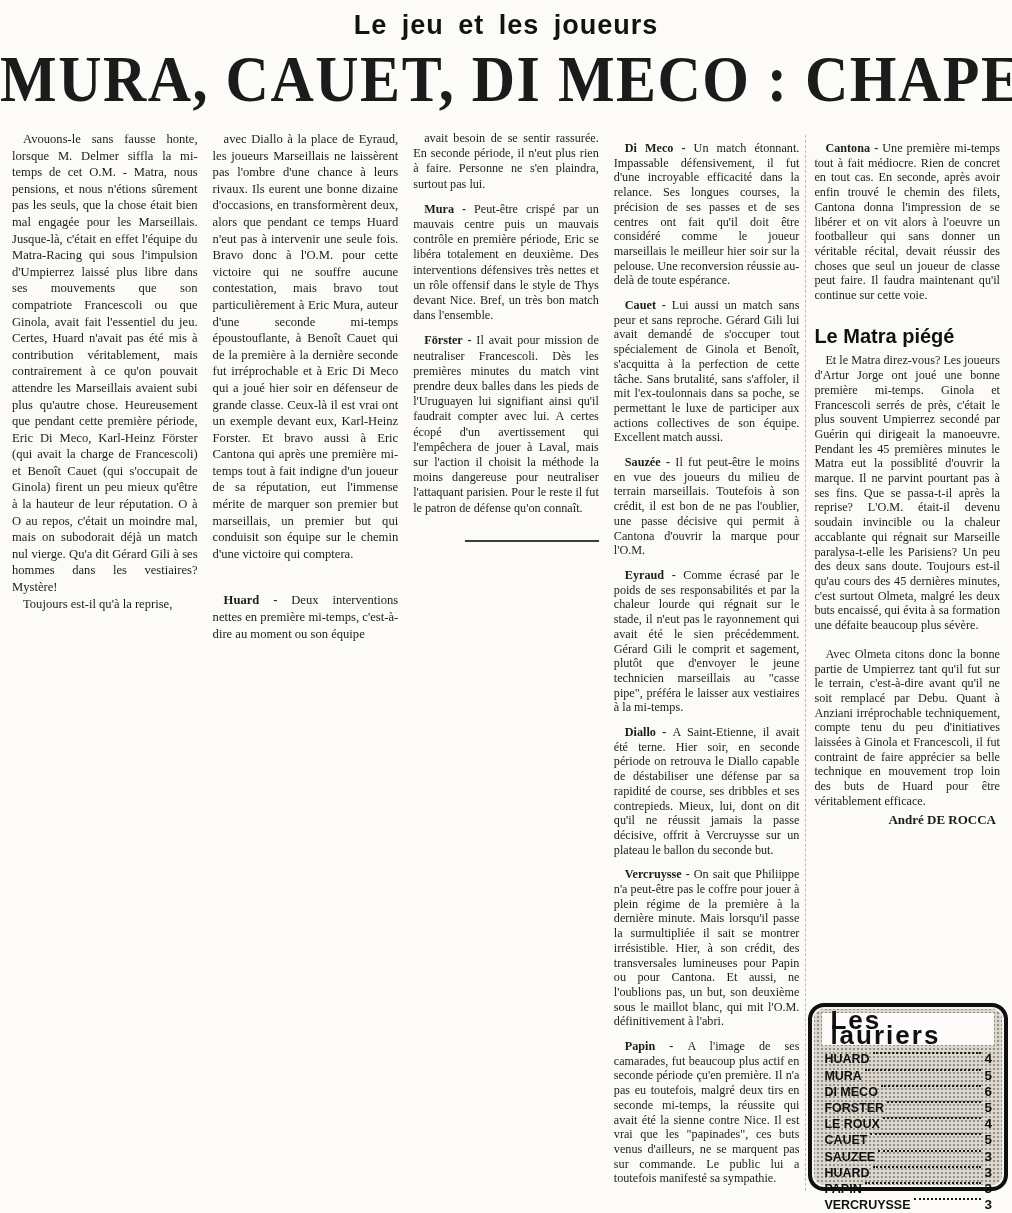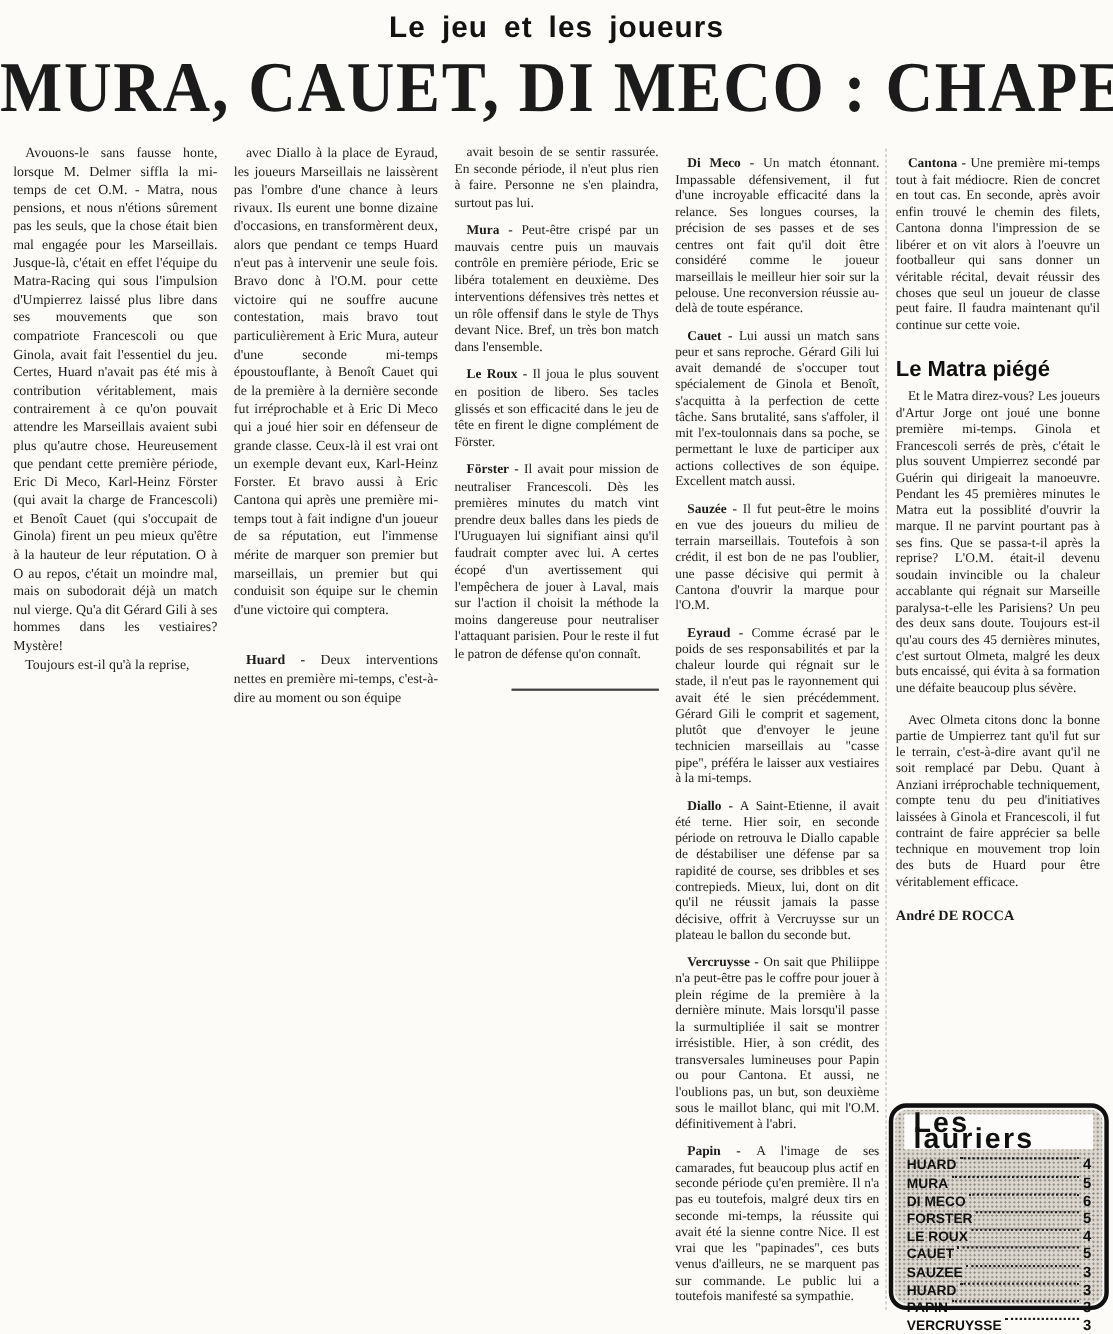--- a/index.html
+++ b/index.html
@@ -34,21 +34,21 @@
   .col-3{font-size:12.2px;line-height:15.2px;}
   .col-4,.col-5{font-size:12.2px;line-height:14.7px;}
   p.review{margin-top:10px;}
   .col-2 p.review{margin-top:30px;}
   .col-5 p.plain + p.plain{margin-top:14px;}
   .lead{font-weight:bold;}
   .subhead{
     font-family:"Liberation Sans", sans-serif;
     font-size:20px;font-weight:bold;margin:26px 0 10px;color:#101010;
   }
-  .byline{font-weight:bold;font-size:13px;margin-top:16px;padding-right:4px;}
+  .byline{text-align:right;font-weight:bold;font-size:13px;margin-top:4px;padding-right:4px;}
   .end-rule{width:72%;margin:24px 0 0 auto;border-top:2px solid #3d3d3d;}
   
   .col-5::before{
     content:"";position:absolute;left:-9px;top:4px;bottom:0;
     border-left:1px dashed #bdbab3;
   }
   
   .lauriers{
     position:absolute;left:-6px;right:-8px;bottom:0;height:188px;
     border:4px solid #101010;border-radius:16px;box-sizing:border-box;
@@ -86,21 +86,20 @@
         <p class="para plain"><span>Avouons-le sans fausse honte, lorsque M. Delmer siffla la mi-temps de cet O.M. - Matra, nous pensions, et nous n'étions sûrement pas les seuls, que la chose était bien mal engagée pour les Marseillais. Jusque-là, c'était en effet l'équipe du Matra-Racing qui sous l'impulsion d'Umpierrez laissé plus libre dans ses mouvements que son compatriote Francescoli ou que Ginola, avait fait l'essentiel du jeu. Certes, Huard n'avait pas été mis à contribution véritablement, mais contrairement à ce qu'on pouvait attendre les Marseillais avaient subi plus qu'autre chose. Heureusement que pendant cette première période, Eric Di Meco, Karl-Heinz Förster (qui avait la charge de Francescoli) et Benoît Cauet (qui s'occupait de Ginola) firent un peu mieux qu'être à la hauteur de leur réputation. O à O au repos, c'était un moindre mal, mais on subodorait déjà un match nul vierge. Qu'a dit Gérard Gili à ses hommes dans les vestiaires? Mystère!</span></p>
         <p class="para plain"><span>Toujours est-il qu'à la reprise,</span></p>
       </section>
     <section class="col col-2">
         <p class="para plain"><span>avec Diallo à la place de Eyraud, les joueurs Marseillais ne laissèrent pas l'ombre d'une chance à leurs rivaux. Ils eurent une bonne dizaine d'occasions, en transformèrent deux, alors que pendant ce temps Huard n'eut pas à intervenir une seule fois. Bravo donc à l'O.M. pour cette victoire qui ne souffre aucune contestation, mais bravo tout particulièrement à Eric Mura, auteur d'une seconde mi-temps époustouflante, à Benoît Cauet qui de la première à la dernière seconde fut irréprochable et à Eric Di Meco qui a joué hier soir en défenseur de grande classe. Ceux-là il est vrai ont un exemple devant eux, Karl-Heinz Forster. Et bravo aussi à Eric Cantona qui après une première mi-temps tout à fait indigne d'un joueur de sa réputation, eut l'immense mérite de marquer son premier but marseillais, un premier but qui conduisit son équipe sur le chemin d'une victoire qui comptera.</span></p>
         <p class="para review"><b class="lead">Huard - </b><span>Deux interventions nettes en première mi-temps, c'est-à-dire au moment ou son équipe</span></p>
       </section>
     <section class="col col-3">
         <p class="para plain"><span>avait besoin de se sentir rassurée. En seconde période, il n'eut plus rien à faire. Personne ne s'en plaindra, surtout pas lui.</span></p>
         <p class="para review"><b class="lead">Mura - </b><span>Peut-être crispé par un mauvais centre puis un mauvais contrôle en première période, Eric se libéra totalement en deuxième. Des interventions défensives très nettes et un rôle offensif dans le style de Thys devant Nice. Bref, un très bon match dans l'ensemble.</span></p>
-        <p class="para review"><b class="lead">Le Roux - </b><span>Il joua le plus souvent en position de libero. Ses tacles glissés et son efficacité dans le jeu de tête en firent le digne complément de Förster.</span></p>
         <p class="para review"><b class="lead">Förster - </b><span>Il avait pour mission de neutraliser Francescoli. Dès les premières minutes du match vint prendre deux balles dans les pieds de l'Uruguayen lui signifiant ainsi qu'il faudrait compter avec lui. A certes écopé d'un avertissement qui l'empêchera de jouer à Laval, mais sur l'action il choisit la méthode la moins dangereuse pour neutraliser l'attaquant parisien. Pour le reste il fut le patron de défense qu'on connaît.</span></p>
         <div class="end-rule"></div>
       </section>
     <section class="col col-4">
         <p class="para review"><b class="lead">Di Meco - </b><span>Un match étonnant. Impassable défensivement, il fut d'une incroyable efficacité dans la relance. Ses longues courses, la précision de ses passes et de ses centres ont fait qu'il doit être considéré comme le joueur marseillais le meilleur hier soir sur la pelouse. Une reconversion réussie au-delà de toute espérance.</span></p>
         <p class="para review"><b class="lead">Cauet - </b><span>Lui aussi un match sans peur et sans reproche. Gérard Gili lui avait demandé de s'occuper tout spécialement de Ginola et Benoît, s'acquitta à la perfection de cette tâche. Sans brutalité, sans s'affoler, il mit l'ex-toulonnais dans sa poche, se permettant le luxe de participer aux actions collectives de son équipe. Excellent match aussi.</span></p>
         <p class="para review"><b class="lead">Sauzée - </b><span>Il fut peut-être le moins en vue des joueurs du milieu de terrain marseillais. Toutefois à son crédit, il est bon de ne pas l'oublier, une passe décisive qui permit à Cantona d'ouvrir la marque pour l'O.M.</span></p>
         <p class="para review"><b class="lead">Eyraud - </b><span>Comme écrasé par le poids de ses responsabilités et par la chaleur lourde qui régnait sur le stade, il n'eut pas le rayonnement qui avait été le sien précédemment. Gérard Gili le comprit et sagement, plutôt que d'envoyer le jeune technicien marseillais au "casse pipe", préféra le laisser aux vestiaires à la mi-temps.</span></p>
         <p class="para review"><b class="lead">Diallo - </b><span>A Saint-Etienne, il avait été terne. Hier soir, en seconde période on retrouva le Diallo capable de déstabiliser une défense par sa rapidité de course, ses dribbles et ses contrepieds. Mieux, lui, dont on dit qu'il ne réussit jamais la passe décisive, offrit à Vercruysse sur un plateau le ballon du seconde but.</span></p>
         <p class="para review"><b class="lead">Vercruysse - </b><span>On sait que Philiippe n'a peut-être pas le coffre pour jouer à plein régime de la première à la dernière minute. Mais lorsqu'il passe la surmultipliée il sait se montrer irrésistible. Hier, à son crédit, des transversales lumineuses pour Papin ou pour Cantona. Et aussi, ne l'oublions pas, un but, son deuxième sous le maillot blanc, qui mit l'O.M. définitivement à l'abri.</span></p>

